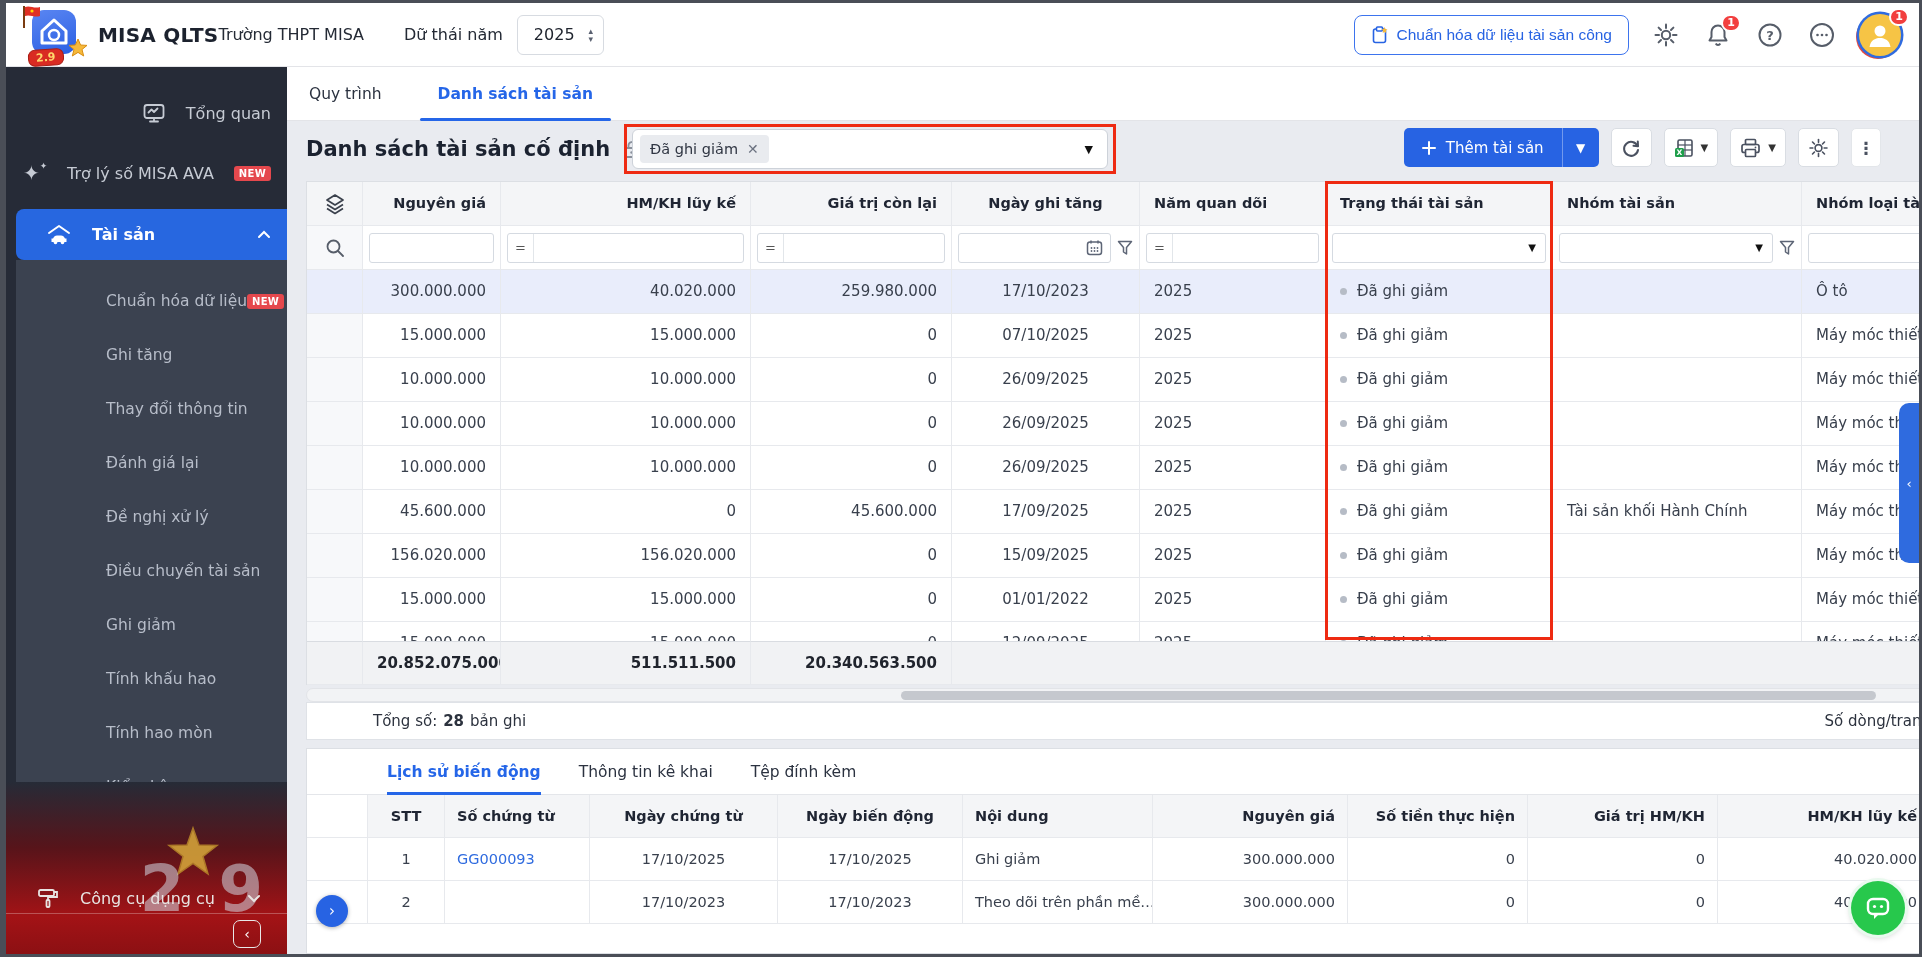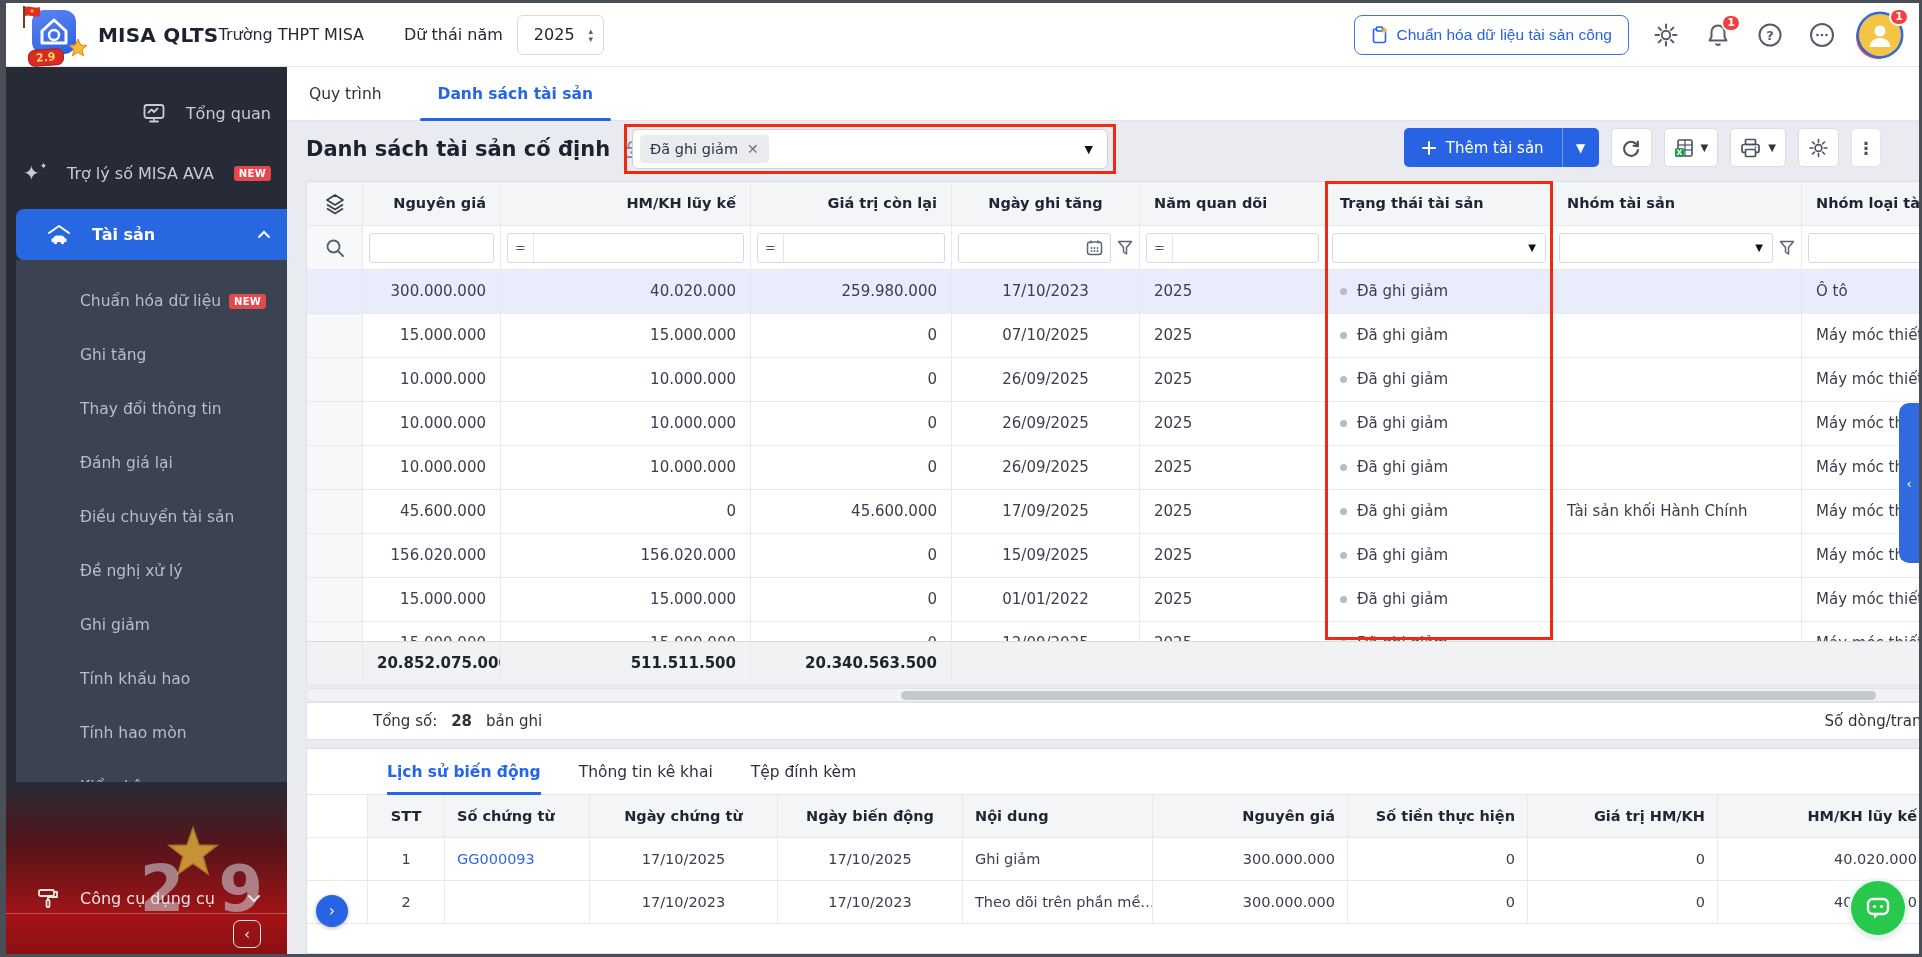--- a/index.html
+++ b/index.html
@@ -32,21 +32,21 @@
   .avatar{position:relative;width:42px;height:42px;margin-left:22px;border-radius:50%;
     background:#f6c445;display:flex;align-items:center;justify-content:center;box-shadow:0 0 0 2.5px #2f6bdf, -2px 2px 0 1px #e8483d;}
 
   
   .sidebar{position:absolute;left:0;top:64px;width:281px;bottom:0;background:#262b37;z-index:20;overflow:hidden;}
   .s-item{display:flex;align-items:center;height:48px;color:#c6cbd4;font-size:16px;padding:0 16px 0 30px;gap:20px;justify-content:flex-end;}
   .s-item .lbl{white-space:nowrap;}
   .s-item.active{background:#2767e0;color:#fff;margin:0 0 0 10px;border-radius:8px 0 0 8px;height:51px;font-weight:600;}
   .chev{margin-left:auto;flex:none;}
   .s-sub{background:#3b4250;margin-left:10px;border-radius:0 0 0 10px;padding:14px 0 16px 0;}
-  .s-sub-item{display:flex;align-items:center;height:54px;color:#b7bdc9;font-size:15.5px;padding-left:64px;gap:8px;white-space:nowrap;}
+  .s-sub-item{display:flex;align-items:center;height:54px;color:#b7bdc9;font-size:15.5px;padding-left:90px;gap:0;white-space:nowrap;}
   .new-badge{background:#e5484d;color:#fff;font-size:10px;font-weight:bold;border-radius:3px;padding:2px 5px;letter-spacing:.3px;}
   .s-bottom{position:absolute;left:0;bottom:0;width:100%;height:172px;
     background:linear-gradient(180deg,#262b37 0%,#57141a 38%,#a31316 78%,#8c1013 100%);}
   .s-decor-num{position:absolute;right:18px;bottom:28px;font-size:64px;font-weight:bold;color:rgba(210,215,225,.55);letter-spacing:6px;}
   .s-decor-star{position:absolute;right:66px;bottom:74px;opacity:.9;}
   .s-tools{position:absolute;left:0;bottom:44px;width:100%;display:flex;align-items:center;gap:20px;color:#e8e4e2;font-size:16px;padding:0 26px 0 30px;}
   .s-divider{position:absolute;left:0;bottom:40px;width:100%;border-top:1px solid rgba(255,255,255,.28);}
   .s-collapse{position:absolute;right:26px;bottom:6px;width:28px;height:28px;border:1.5px solid #e8e8e8;border-radius:7px;
     color:#fff;display:flex;align-items:center;justify-content:center;font-size:14px;}
 
@@ -94,21 +94,21 @@
   .mrow.sel .cell{background:#e9edfb;}
   .dot{display:inline-block;width:7px;height:7px;border-radius:50%;background:#b6bcc6;margin-right:10px;vertical-align:middle;}
   .g-sum .cell{background:#f1f2f4;font-weight:bold;color:#20242d;border-top:1px solid #d9dce1;}
   .hscroll{position:absolute;left:19px;top:621px;width:1622px;height:14px;background:#f2f3f5;border:1px solid #e2e4e8;border-radius:7px;z-index:2;}
   .hthumb{position:absolute;left:594px;top:2px;width:975px;height:9px;border-radius:5px;background:#c5c8ce;}
   .red-box-col{position:absolute;left:1038px;top:114px;width:228px;height:459px;border:3px solid #ee2a12;z-index:6;pointer-events:none;}
 
   
   .footerbar{position:absolute;left:19px;top:635px;width:1622px;height:38px;background:#fff;border:1px solid #dfe2e7;
     display:flex;align-items:center;font-size:15px;color:#2c323e;padding-left:66px;z-index:1;}
-  .footerbar b{margin:0 14px;text-align:right;}
+  .footerbar b{margin:0 6px;text-align:right;}
   .pagesize{margin-left:auto;margin-right:-4px;white-space:nowrap;}
 
   
   .dpanel{position:absolute;left:19px;top:681px;width:1622px;bottom:0;background:#fff;border:1px solid #dcdfe4;z-index:1;}
   .d-tabs{display:flex;align-items:center;height:46px;border-bottom:1px solid #e4e6ea;padding-left:80px;gap:38px;}
   .d-tab{position:relative;height:46px;display:flex;align-items:center;font-size:15.5px;color:#2b3240;cursor:pointer;}
   .d-tab.active{color:#2566e8;font-weight:600;}
   .d-tab.active::after{content:"";position:absolute;left:0;right:0;bottom:0;height:3px;background:#2566e8;}
   .drow{display:flex;width:100%;}
   .d-gutter{flex:none;width:60px;border-bottom:1px solid #e7e9ed;}
@@ -258,24 +258,24 @@
         <div class="s-sub-item">
           <span>Ghi tăng</span>
         </div>
         <div class="s-sub-item">
           <span>Thay đổi thông tin</span>
         </div>
         <div class="s-sub-item">
           <span>Đánh giá lại</span>
         </div>
         <div class="s-sub-item">
+          <span>Đề nghị xử lý</span>
+        </div>
+        <div class="s-sub-item">
           <span>Điều chuyển tài sản</span>
-        </div>
-        <div class="s-sub-item">
-          <span>Đề nghị xử lý</span>
         </div>
         <div class="s-sub-item">
           <span>Ghi giảm</span>
         </div>
         <div class="s-sub-item">
           <span>Tính khấu hao</span>
         </div>
         <div class="s-sub-item">
           <span>Tính hao mòn</span>
         </div>

